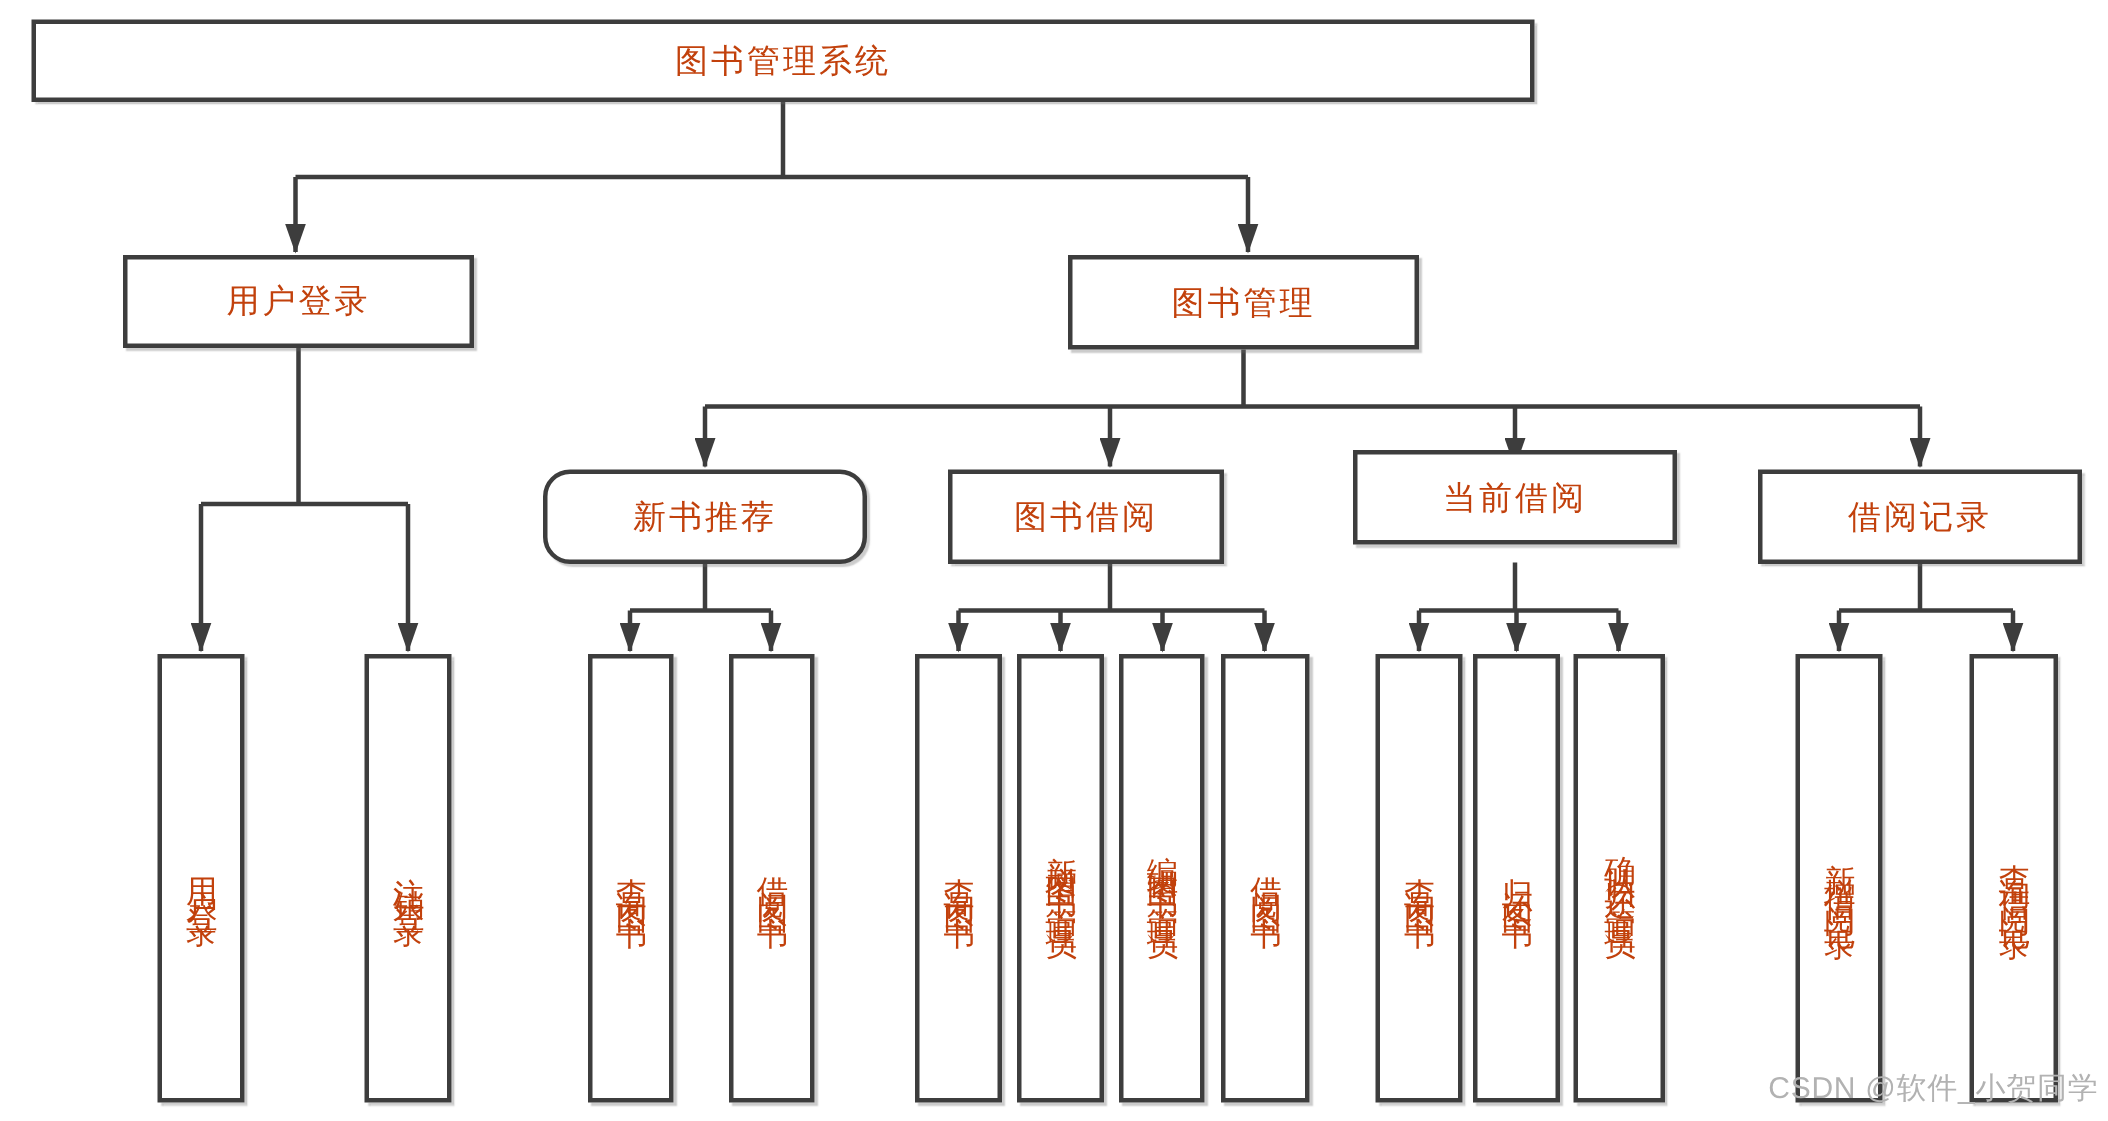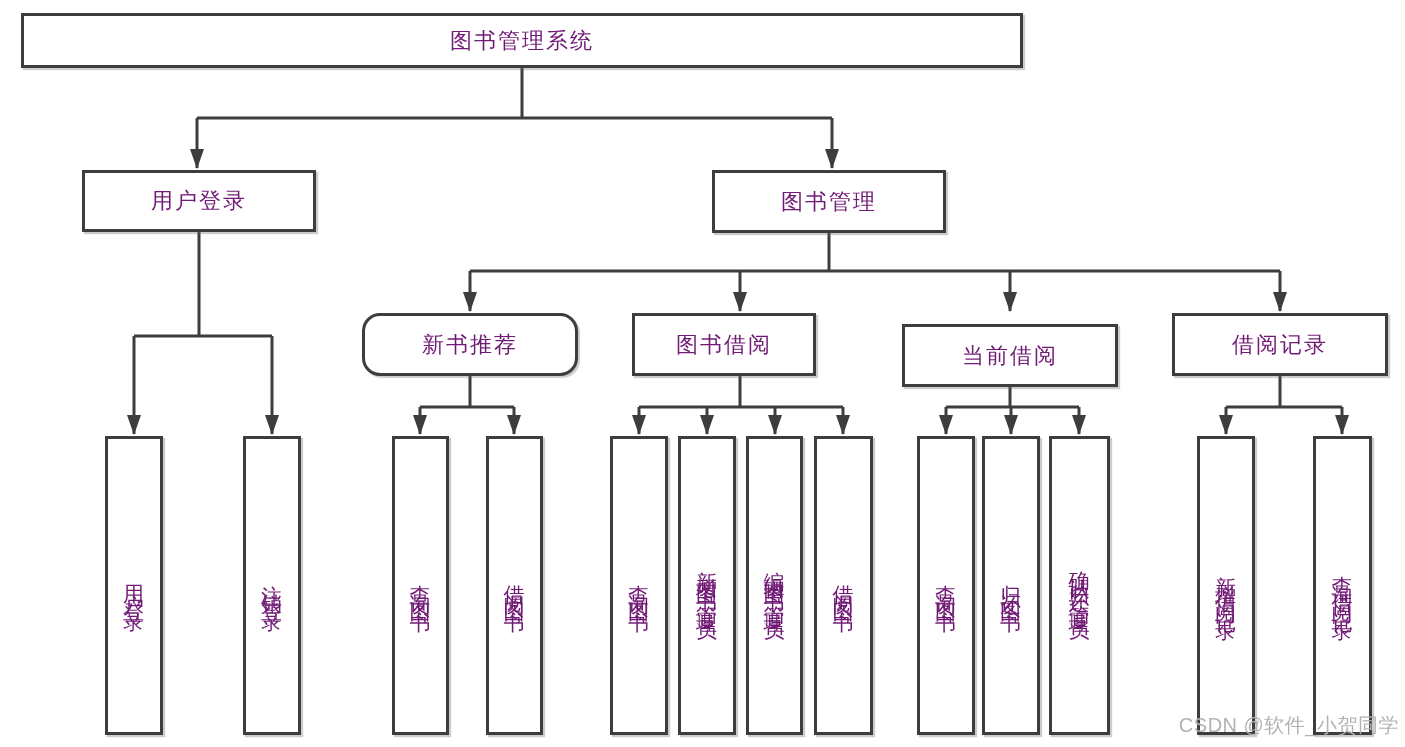--- a/index.html
+++ b/index.html
@@ -28,21 +28,21 @@
   }
   .node {
     position: absolute;
     box-sizing: border-box;
     background: #ffffff;
     border: 3px solid #3d3d3d;
     box-shadow: 2px 2px 1px rgba(110,110,110,0.35);
     display: flex;
     align-items: center;
     justify-content: center;
-    color: #701a75;
+    color: #c2410c;
     z-index: 2;
   }
   .h-label {
     font-size: 22px;
     letter-spacing: 2px;
     white-space: nowrap;
   }
   .v-label {
     writing-mode: vertical-rl;
     text-orientation: mixed;
@@ -120,21 +120,21 @@
   <div class="node" style="left:712px; top:170px; width:234px; height:63px;text-align:center;">
     <span class="h-label">图书管理</span>
   </div>
 
   <div class="node" style="left:362px; top:313px; width:216px; height:63px;border-radius:18px;">
     <span class="h-label">新书推荐</span>
   </div>
   <div class="node" style="left:632px; top:313px; width:184px; height:63px;">
     <span class="h-label">图书借阅</span>
   </div>
-  <div class="node" style="left:902px; top:324px; width:216px; height:63px;">
+  <div class="node" style="left:902px; top:300px; width:216px; height:63px;">
     <span class="h-label">当前借阅</span>
   </div>
   <div class="node" style="left:1172px; top:313px; width:216px; height:63px;">
     <span class="h-label">借阅记录</span>
   </div>
 
   <div class="node" style="left:105px; top:436px; width:58px; height:299px;">
     <span class="v-label">用户登录</span>
   </div>
   <div class="node" style="left:243px; top:436px; width:58px; height:299px;">

